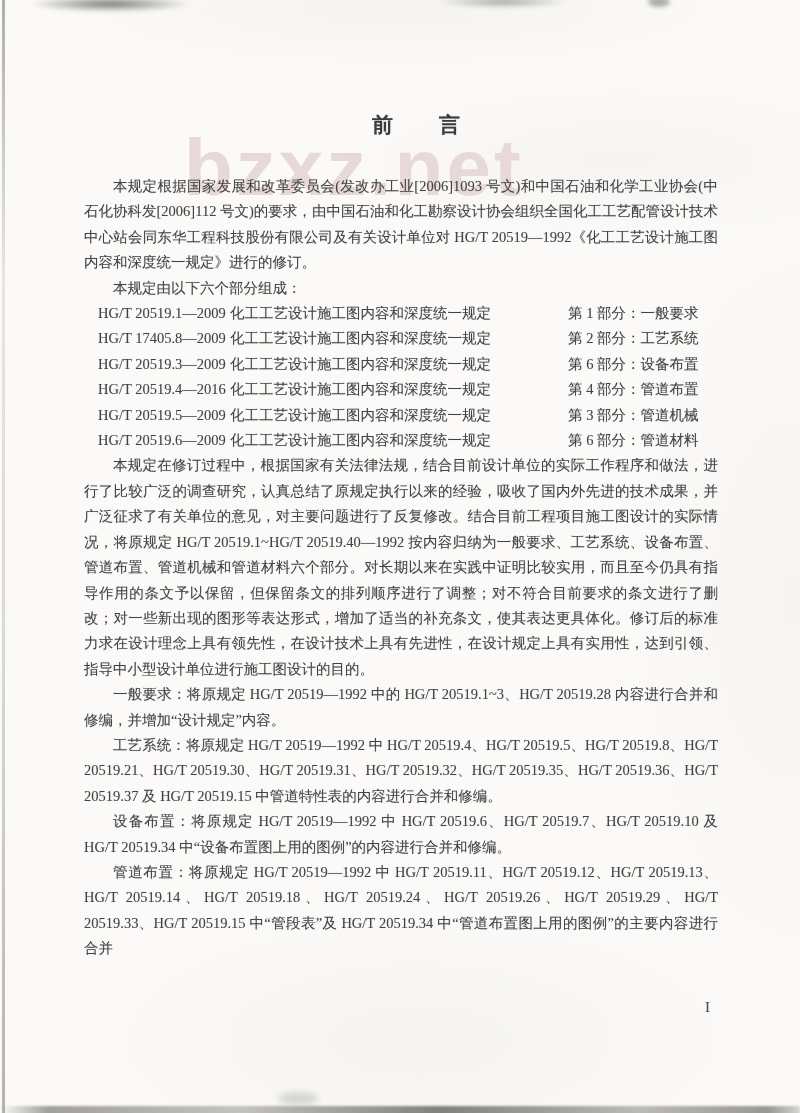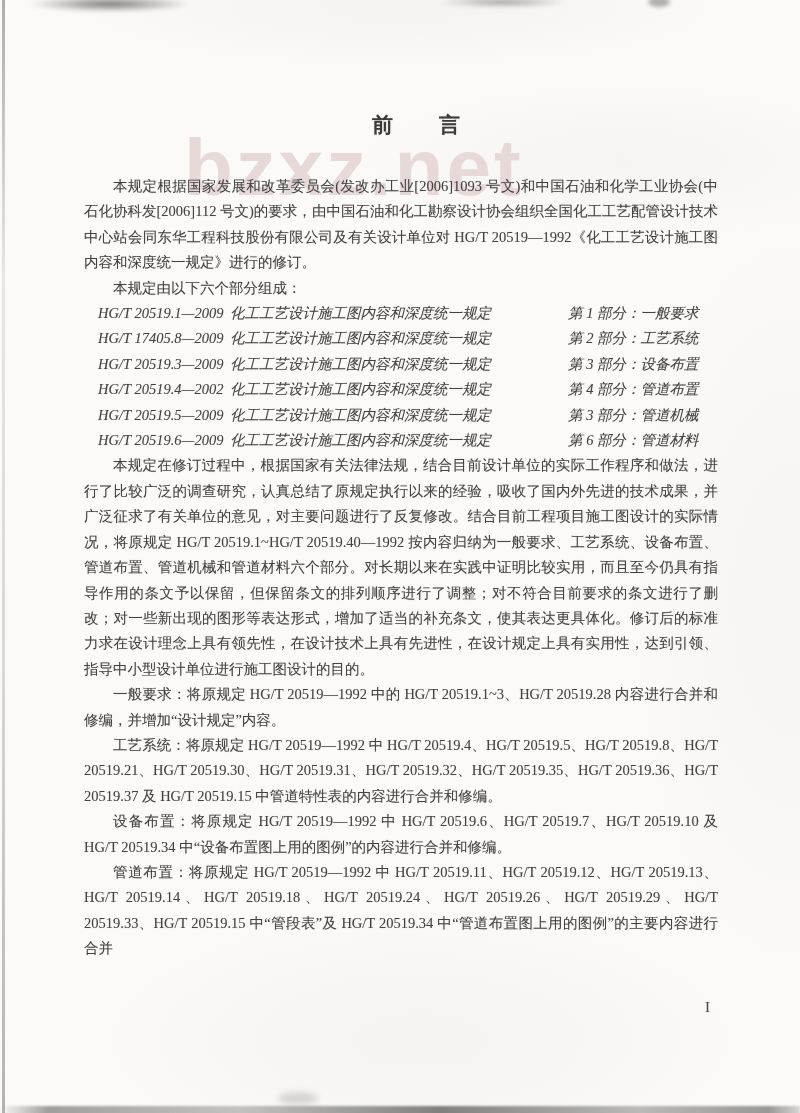--- a/index.html
+++ b/index.html
@@ -42,21 +42,21 @@
     letter-spacing:.6em;text-indent:.6em;white-space:pre;
     transform:translateX(16px);
     text-shadow:0 0 1px rgba(80,80,80,.35);
   }
   .body{
     position:absolute;left:84px;top:174px;width:634px;z-index:2;
     color:#434343;font-size:14.5px;line-height:25.4px;
     text-shadow:0 0 1px rgba(90,90,90,.3);
   }
   .para{margin:0;text-align:justify;text-indent:2em;}
-  .std-row{display:flex;padding-left:14px;white-space:nowrap;font-style:italic;}
+  .std-row{display:flex;padding-left:14px;white-space:nowrap;}
   .std-code{flex:0 0 132px;}
   .std-title{flex:0 0 338px;}
   .std-part{flex:1;}
   .page-number{position:absolute;top:999px;left:705px;z-index:2;
     font-size:15px;color:#4d4d4d;text-shadow:0 0 1px rgba(90,90,90,.3);}
 </style>
 </head>
 <body>
 
 <div class="page">
@@ -81,24 +81,24 @@
         <span class="std-part">第 1 部分：一般要求</span>
       </div>
       <div class="std-row">
         <span class="std-code">HG/T 17405.8—2009</span>
         <span class="std-title">化工工艺设计施工图内容和深度统一规定</span>
         <span class="std-part">第 2 部分：工艺系统</span>
       </div>
       <div class="std-row">
         <span class="std-code">HG/T 20519.3—2009</span>
         <span class="std-title">化工工艺设计施工图内容和深度统一规定</span>
-        <span class="std-part">第 3 部分：设备布置</span>
+        <span class="std-part">第 6 部分：设备布置</span>
       </div>
       <div class="std-row">
-        <span class="std-code">HG/T 20519.4—2002</span>
+        <span class="std-code">HG/T 20519.4—2016</span>
         <span class="std-title">化工工艺设计施工图内容和深度统一规定</span>
         <span class="std-part">第 4 部分：管道布置</span>
       </div>
       <div class="std-row">
         <span class="std-code">HG/T 20519.5—2009</span>
         <span class="std-title">化工工艺设计施工图内容和深度统一规定</span>
         <span class="std-part">第 3 部分：管道机械</span>
       </div>
       <div class="std-row">
         <span class="std-code">HG/T 20519.6—2009</span>

